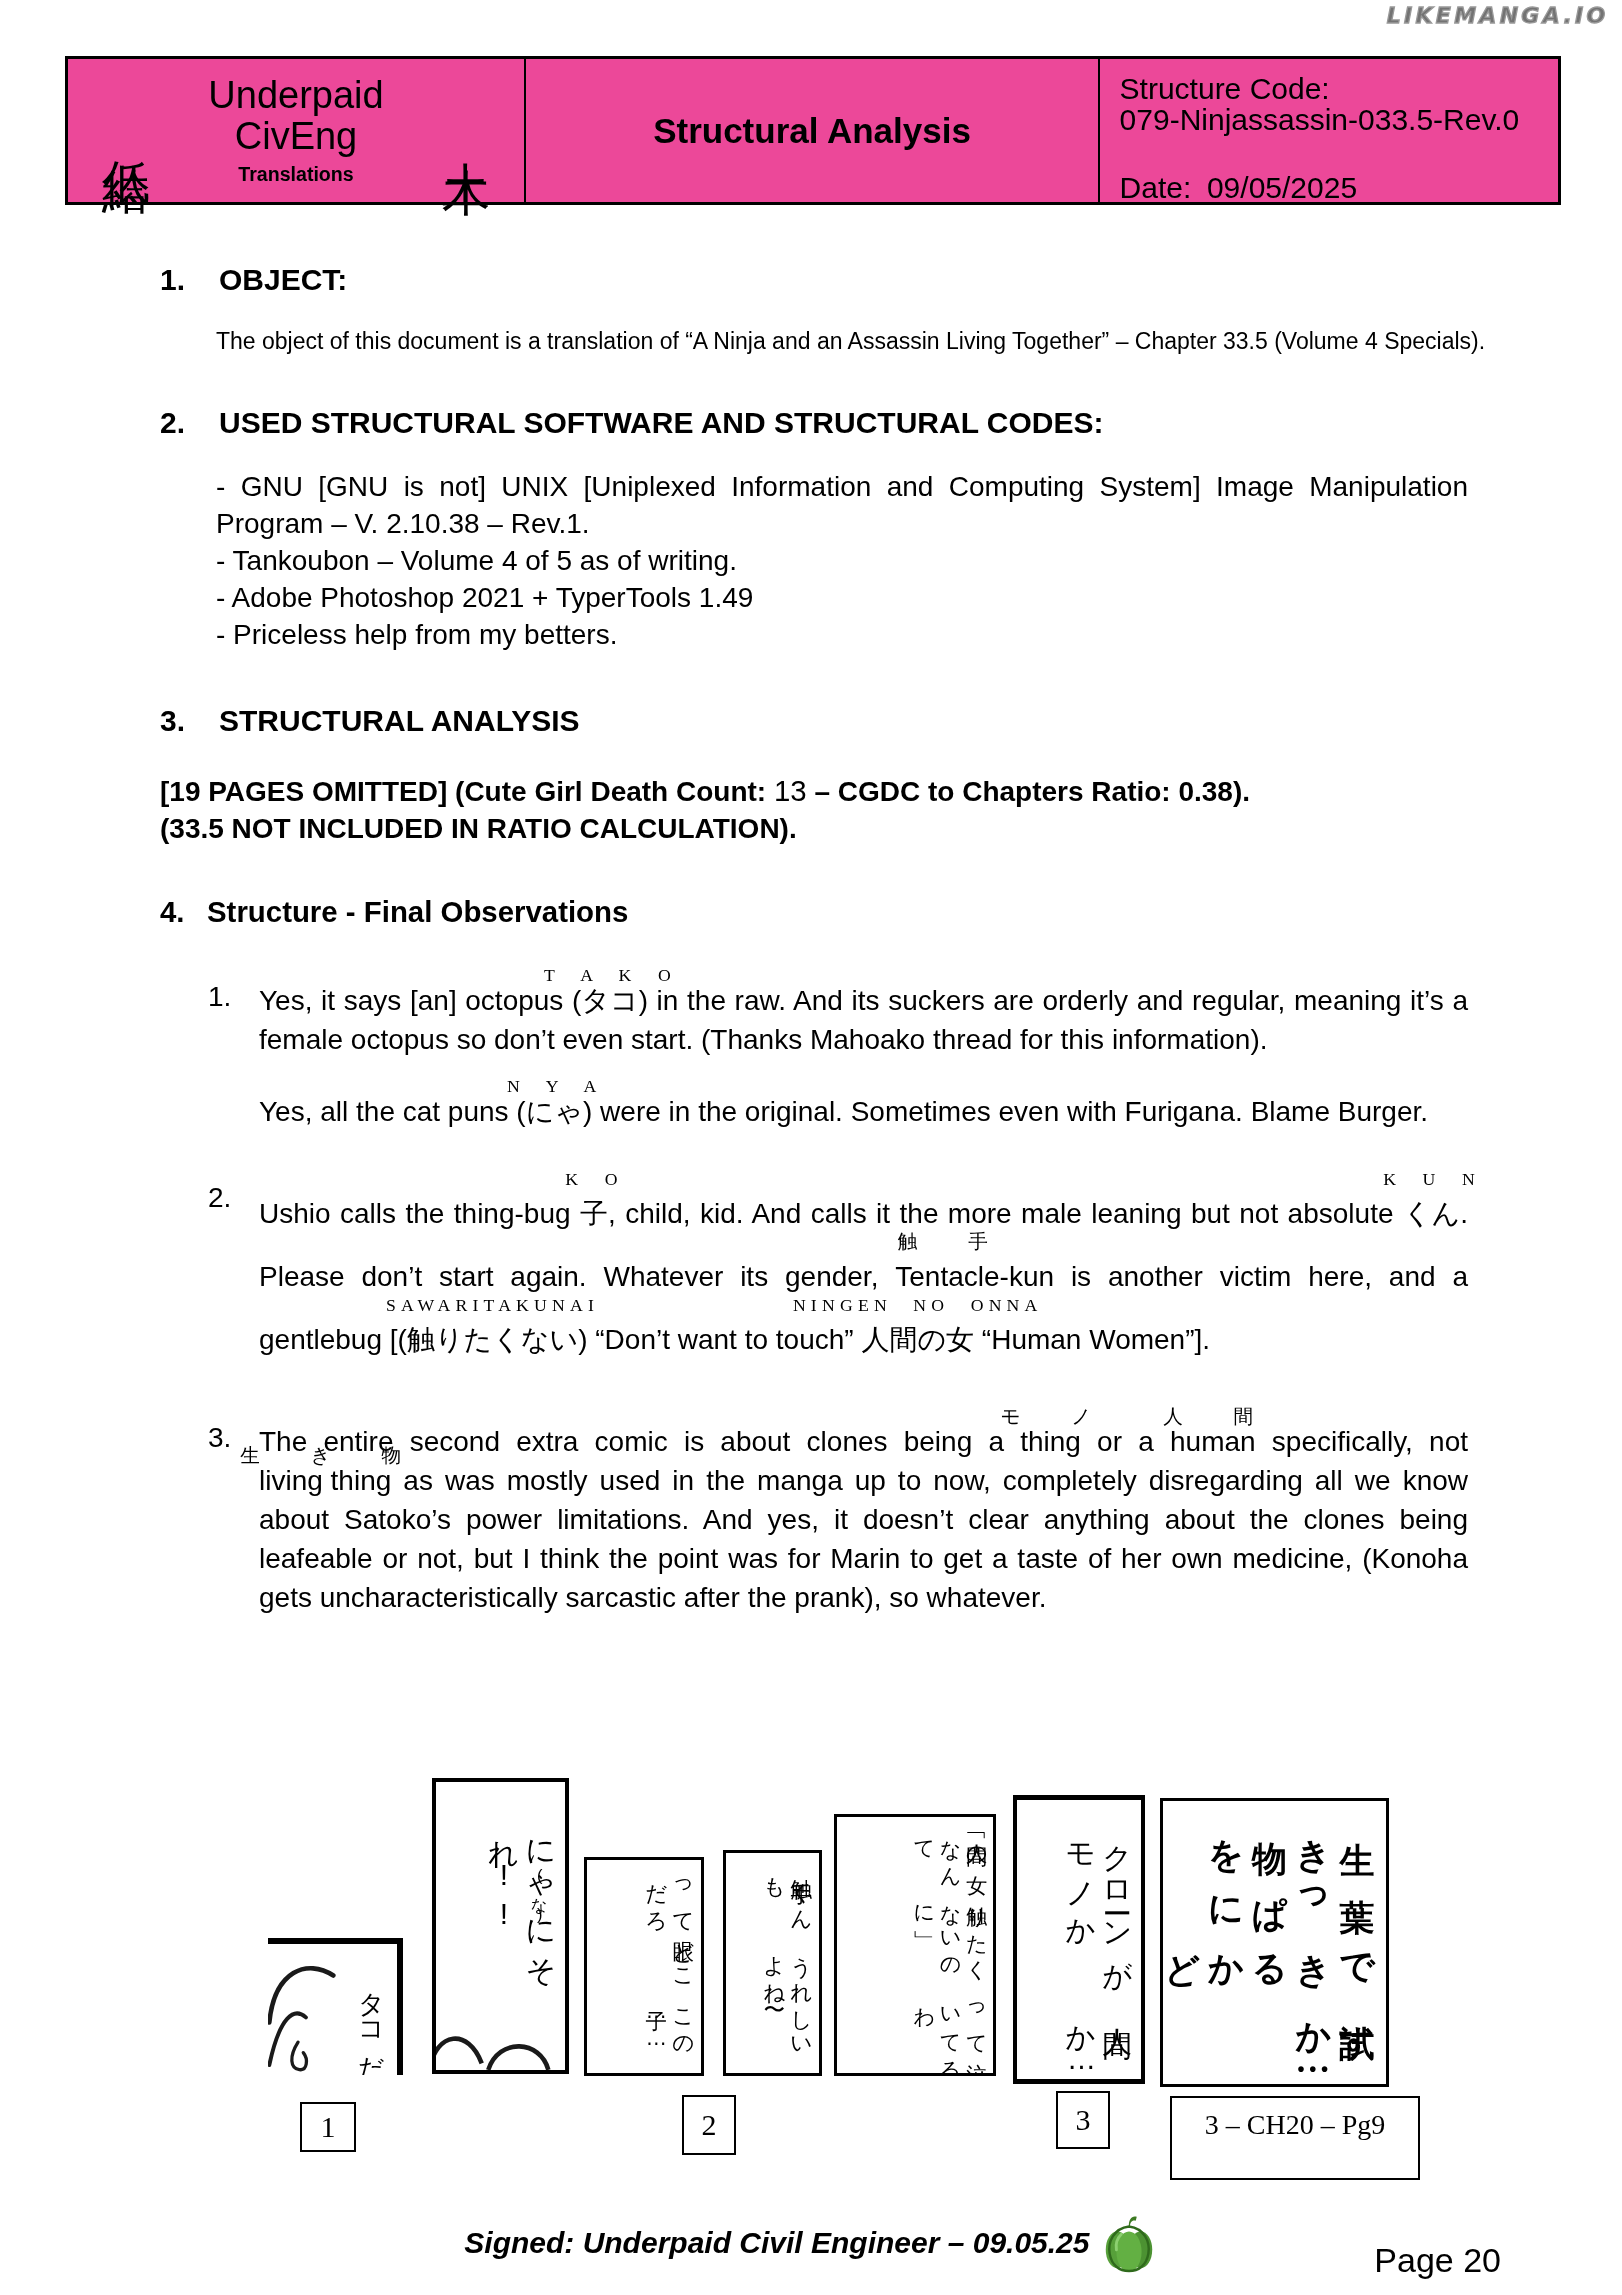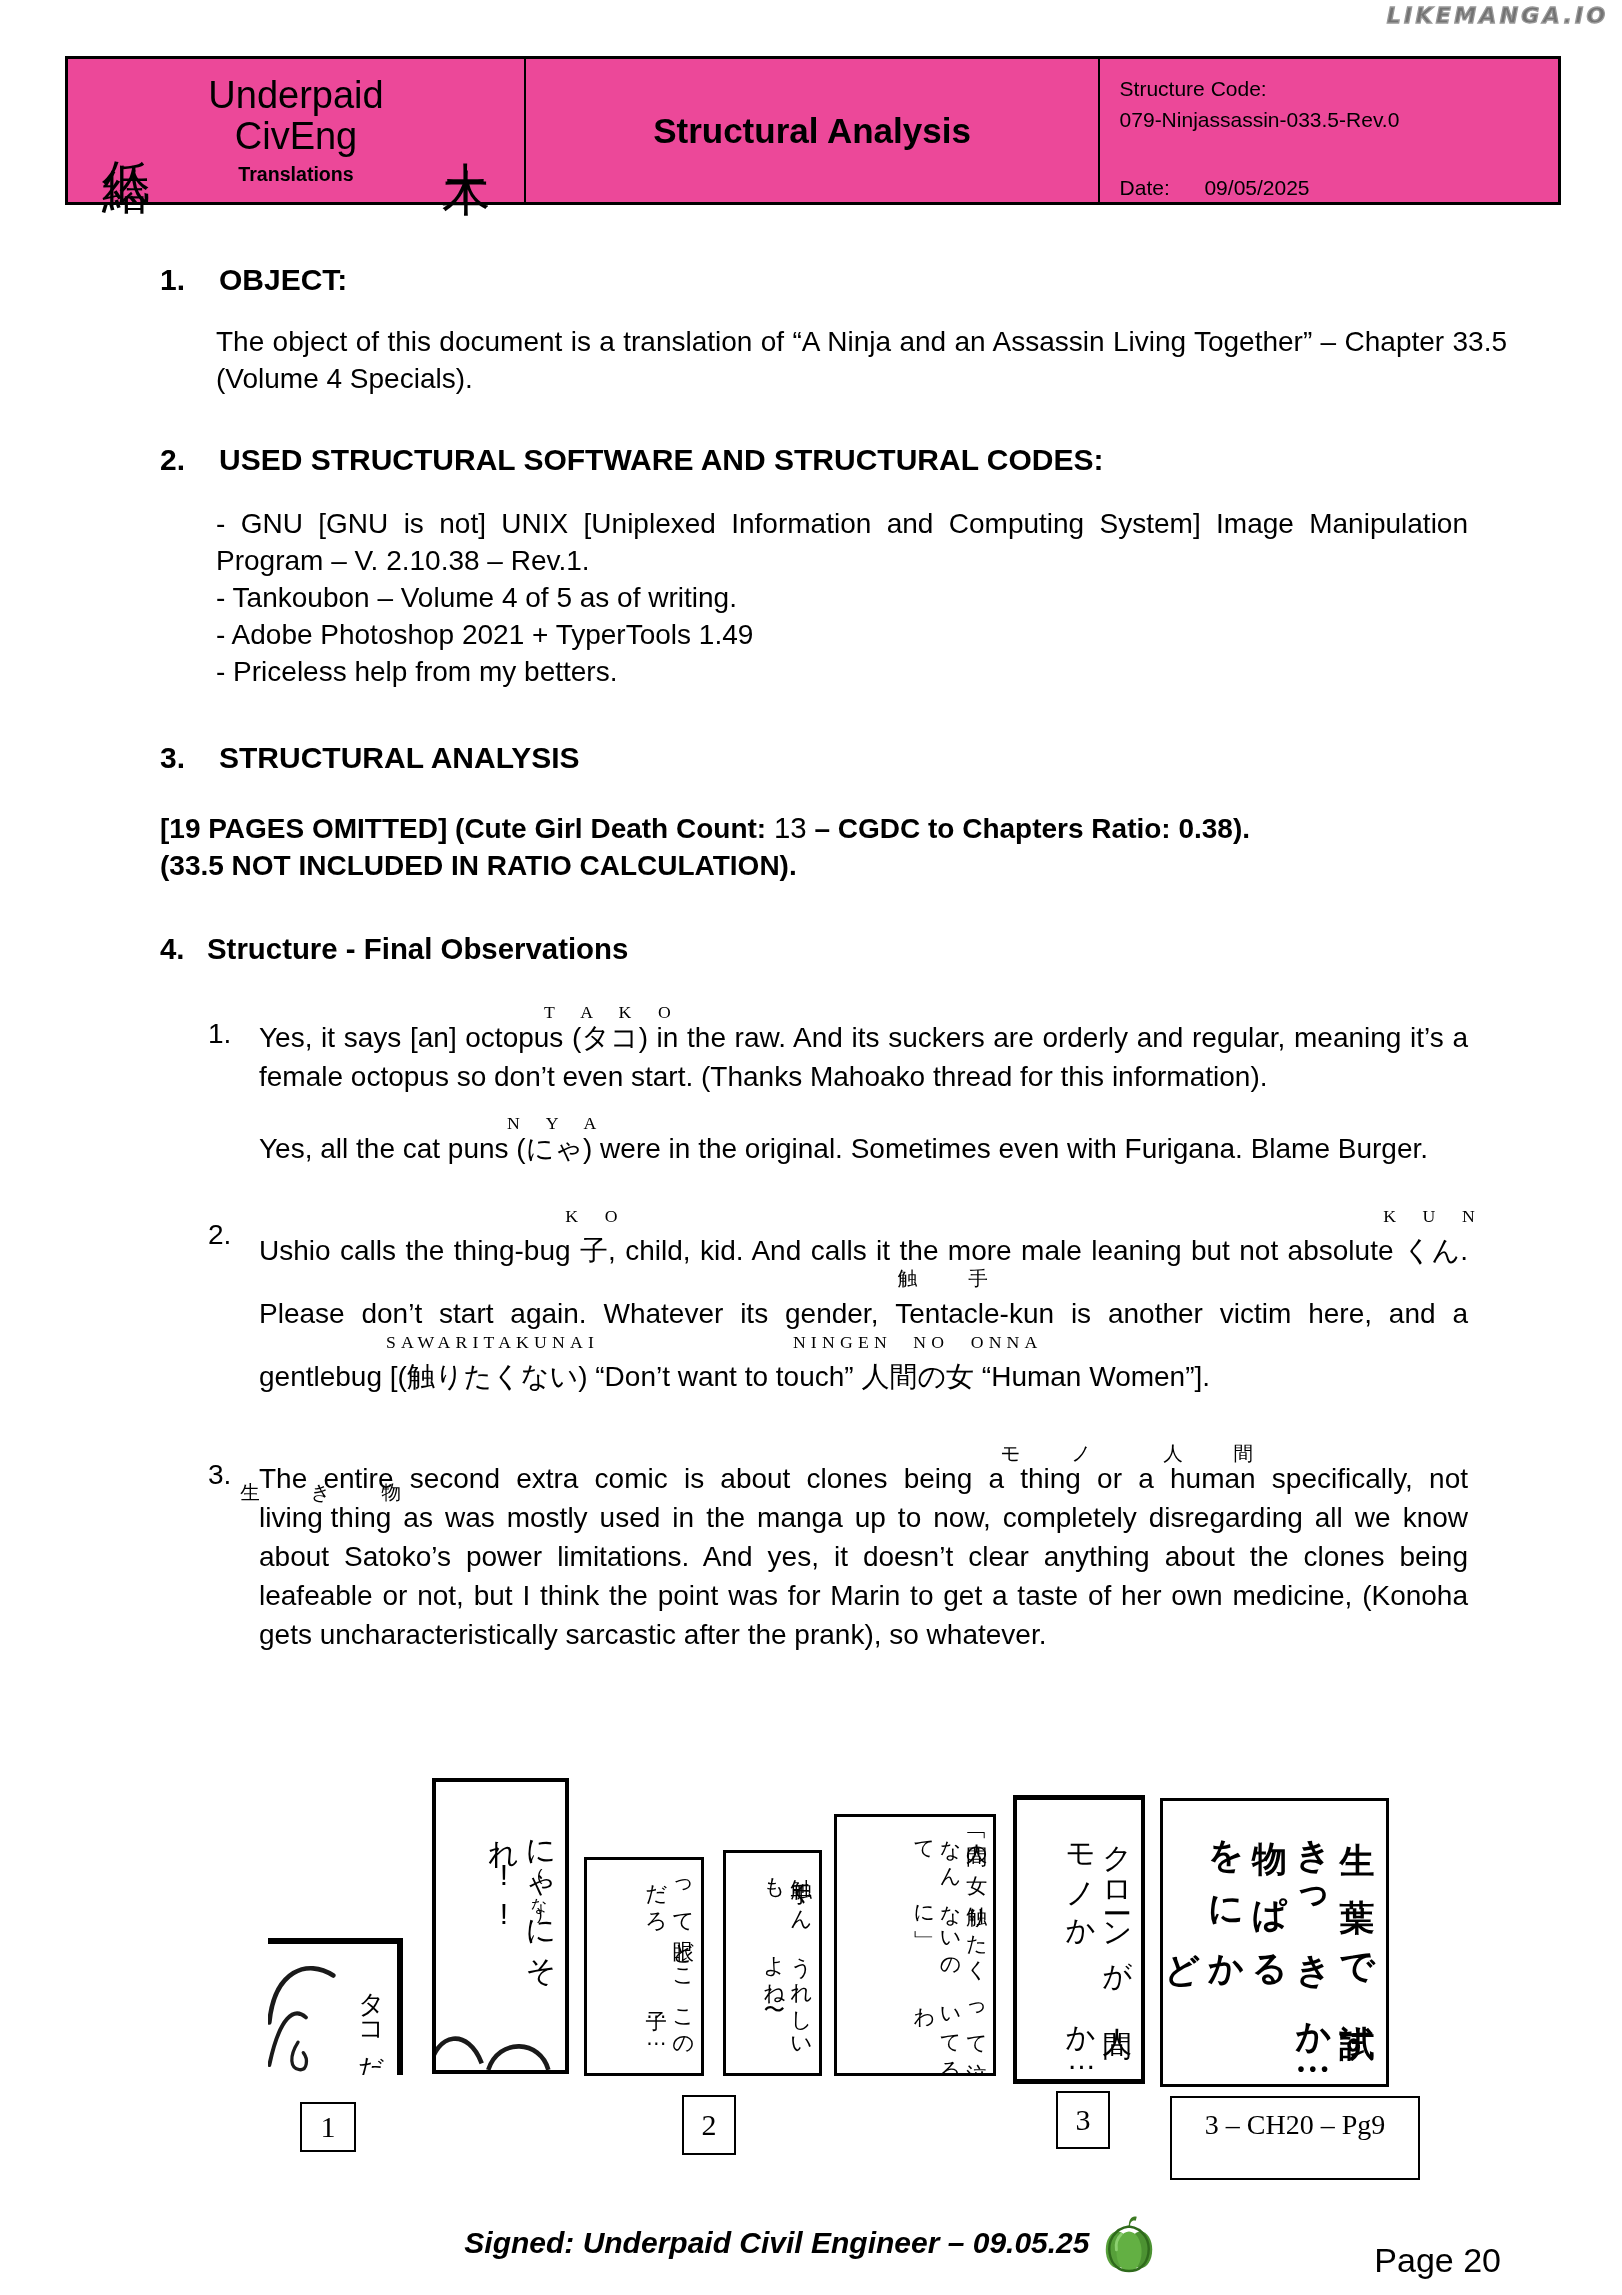--- a/index.html
+++ b/index.html
@@ -18,32 +18,32 @@
   .h-cell{box-sizing:border-box;}
   .h-logo{width:458px;border-right:2.6px solid #000;display:flex;
     align-items:center;justify-content:space-between;padding:0 34px;}
   .kanji-v{writing-mode:vertical-rl;text-orientation:upright;
     font-size:48px;line-height:1;letter-spacing:7.9px;}
   .logo-mid{text-align:center;}
   .logo-name{font-size:38px;line-height:41px;}
   .logo-sub{font-size:19.6px;font-weight:bold;margin-top:5.2px;}
   .h-title{flex:1;border-right:2.6px solid #000;display:flex;
     align-items:center;justify-content:center;font-size:35px;font-weight:bold;}
-  .h-meta{width:458px;padding:14.4px 19.6px;font-size:21px;line-height:31px;}
+  .h-meta{width:458px;padding:14.4px 19.6px;font-size:30px;line-height:31px;}
   .h-date{margin-top:37px;}
   .h-date .lbl{display:inline-block;min-width:79px;}
 
   
   .content{position:absolute;left:0;top:222px;width:1623px;}
   .sec-h{margin-left:160px;font-size:30px;font-weight:bold;}
   .sec-num{display:inline-block;width:59px;}
   .sec-h.tight{font-size:29.4px;}
   .sec-h.tight .sec-num{width:47px;}
   #sec1-h{margin-top:41px;}
-  #sec1-body{margin:26px 116px 0 216px;font-size:28px;line-height:37px;text-align:justify;}
+  #sec1-body{margin:26px 116px 0 216px;font-size:23px;line-height:37px;text-align:justify;}
   #sec2-h{margin-top:46px;}
   #sec2-list{margin:27.5px 155px 0 216px;font-size:28px;line-height:37px;text-align:justify;}
   #sec3-h{margin-top:51px;}
   #note{margin:34px 155px 0 160px;font-size:28px;line-height:37px;font-weight:bold;}
   #note .regular{font-weight:normal;font-size:29.4px;}
   #sec4-h{margin-top:48px;}
 
   
   #obs-list{margin-top:52px;}
   .obs-item{display:flex;margin-left:208px;}

